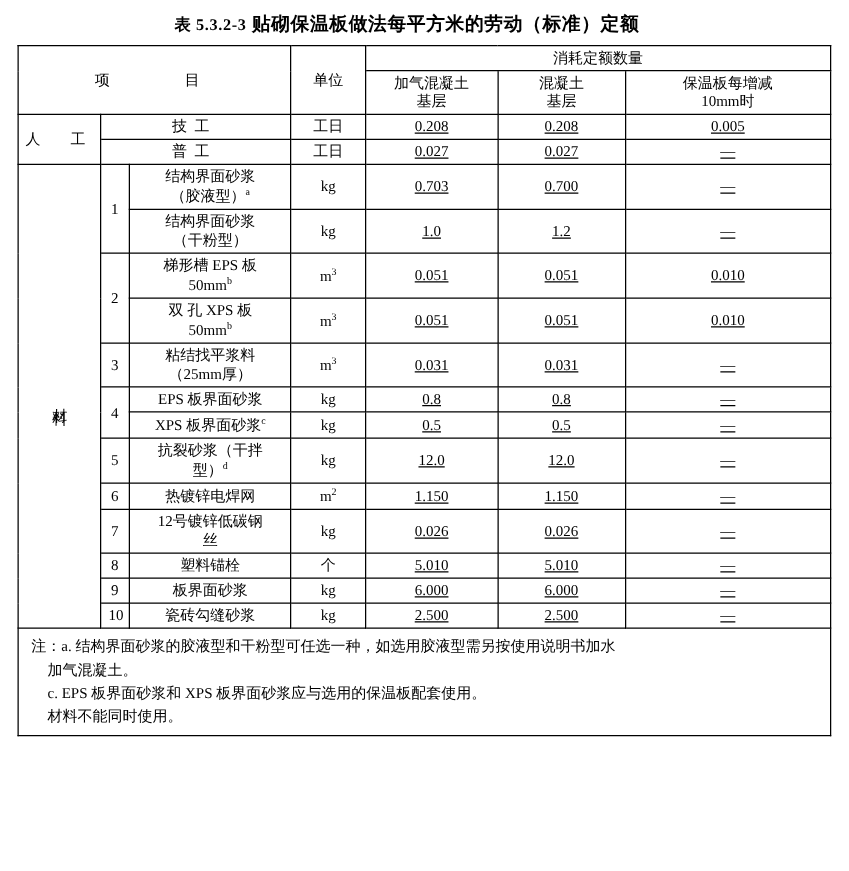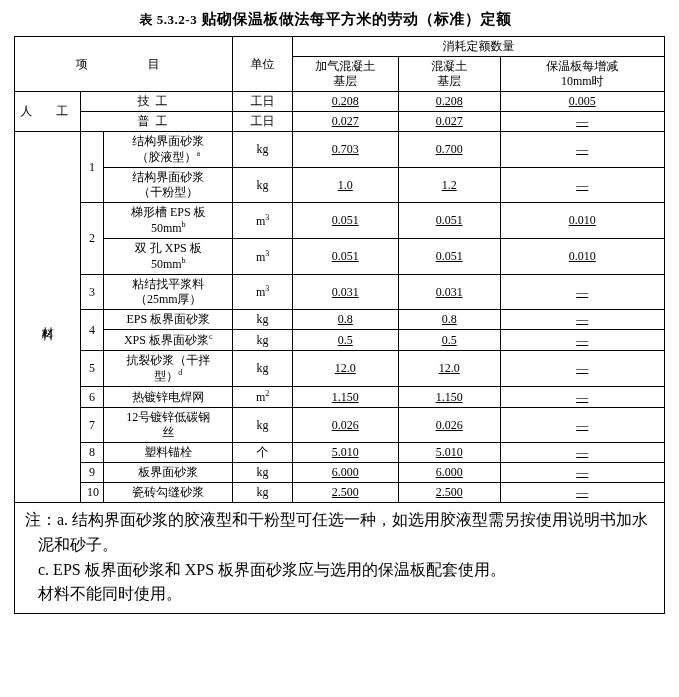--- a/index.html
+++ b/index.html
@@ -97,21 +97,21 @@
     line-height: 1.1;
   }
   .dash { font-size: 12px; }
   .notes {
     border: 1px solid #000;
     border-top: none;
     width: 651px;
     margin: 0 auto;
     box-sizing: border-box;
     padding: 5px 10px 6px 10px;
-    font-size: 16px;
+    font-size: 12px;
     line-height: 1.55;
   }
   .notes p {
     margin: 0;
     text-indent: 0;
   }
   .notes .hang {
     padding-left: 0;
   }
   .notes .indent {
@@ -326,18 +326,18 @@
         <td class="num-cell">2.500</td>
         <td class="num-cell dash">—</td>
       </tr>
     </tbody>
   </table>
 
   <div class="notes">
     <p class="hang">
       <span>注：</span><span>a. 结构界面砂浆的胶液型和干粉型可任选一种，如选用胶液型需另按使用说明书加水</span>
     </p>
-    <p class="indent">泥和砂子。</p>
+    <p class="indent">加气混凝土。</p>
     <p class="indent">c. EPS 板界面砂浆和 XPS 板界面砂浆应与选用的保温板配套使用。</p>
     <p class="indent">材料不能同时使用。</p>
   </div>
 
 </div>
 
 </body></html>

